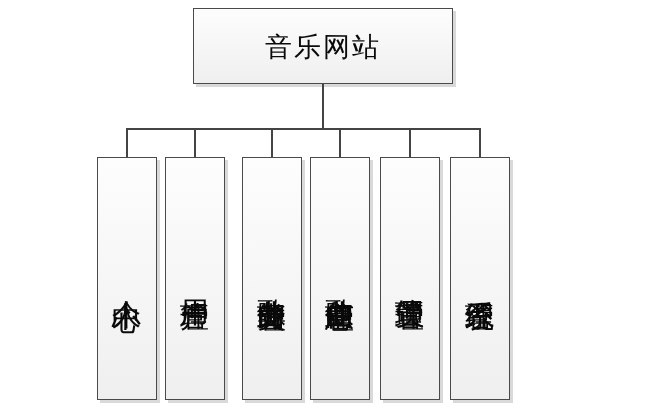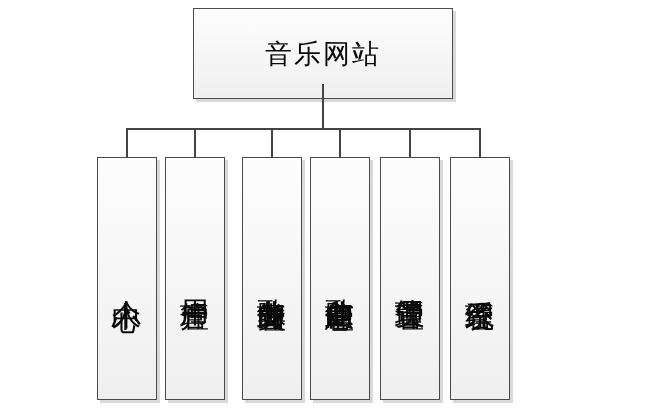--- a/index.html
+++ b/index.html
@@ -28,21 +28,21 @@
     display: flex;
     align-items: center;
     justify-content: center;
   }
 
   
   .node-root {
     left: 193px;
     top: 8px;
     width: 260px;
-    height: 91px;
+    height: 76px;
   }
   .node-root .node-label {
     font-size: 27px;
     line-height: 1;
     color: #0a0a0a;
     letter-spacing: 2px;
     white-space: nowrap;
     font-weight: 500;
   }
 

